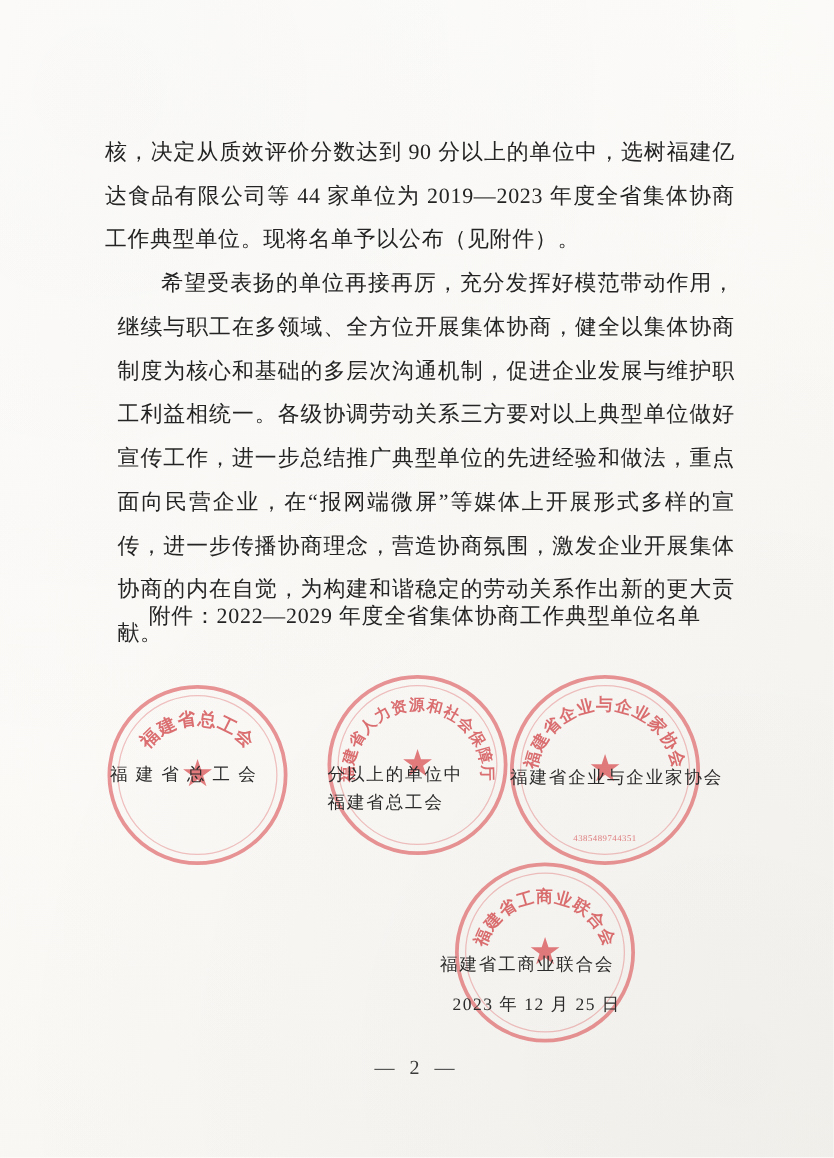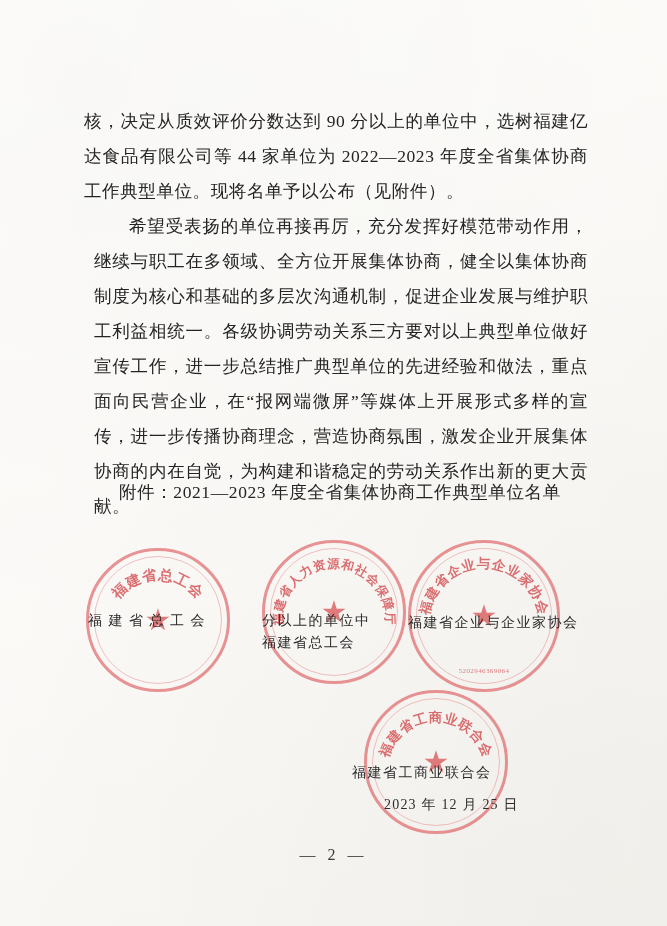--- a/index.html
+++ b/index.html
@@ -117,45 +117,45 @@
     font-size: 14px;
     line-height: 22px;
     letter-spacing: 1.5px;
     color: #2b2b2b;
     white-space: nowrap;
   }
   #label-federation { left: 88px;  top: 610px; }
   #label-hrss       { left: 262px; top: 610px; }
   #label-enterprise { left: 408px; top: 612px; }
   #label-commerce   { left: 352px; top: 762px; }
-  #label-date       { left: 384px; top: 794px; letter-spacing: 1.2px; }
+  #label-date       { left: 362px; top: 794px; letter-spacing: 1.2px; }
 
   .page-number {
     position: absolute;
     left: 0;
     right: 0;
     top: 846px;
     text-align: center;
     font-size: 16px;
     letter-spacing: 4px;
     color: #3a3a3a;
   }
 </style>
 </head>
 <body>
 
 <div class="page">
   <div class="paper-noise"></div>
 
   <div class="body-text">
-    <p class="para">核，决定从质效评价分数达到 90 分以上的单位中，选树福建亿达食品有限公司等 44 家单位为 2022—2023 年度全省集体协商工作典型单位。现将名单予以公布（见附件）。</p>
+    <p class="para">核，决定从质效评价分数达到 90 分以上的单位中，选树福建亿达食品有限公司等 44 家单位为 2019—2023 年度全省集体协商工作典型单位。现将名单予以公布（见附件）。</p>
     <p class="para indent">希望受表扬的单位再接再厉，充分发挥好模范带动作用，继续与职工在多领域、全方位开展集体协商，健全以集体协商制度为核心和基础的多层次沟通机制，促进企业发展与维护职工利益相统一。各级协调劳动关系三方要对以上典型单位做好宣传工作，进一步总结推广典型单位的先进经验和做法，重点面向民营企业，在“报网端微屏”等媒体上开展形式多样的宣传，进一步传播协商理念，营造协商氛围，激发企业开展集体协商的内在自觉，为构建和谐稳定的劳动关系作出新的更大贡献。</p>
   </div>
 
-  <div class="attachment-line">附件：2021—2023 年度全省集体协商工作典型单位名单</div>
+  <div class="attachment-line">附件：2022—2029 年度全省集体协商工作典型单位名单</div>
 
   <div class="seal" id="seal-federation">
     <div class="seal-inner-ring"></div>
     <div class="seal-arc">
       <svg viewBox="0 0 144 144">
         <defs>
           <path id="arcTop1" d="M 20,82 A 52,52 0 0 1 124,82"></path>
         </defs>
         <text font-size="15">
           <textPath href="#arcTop1" startOffset="50%" text-anchor="middle">福建省总工会</textPath>
@@ -186,21 +186,21 @@
       <svg viewBox="0 0 152 152">
         <defs>
           <path id="arcTop3" d="M 18,84 A 58,58 0 0 1 134,84"></path>
         </defs>
         <text font-size="14">
           <textPath href="#arcTop3" startOffset="50%" text-anchor="middle">福建省企业与企业家协会</textPath>
         </text>
       </svg>
     </div>
     <div class="seal-star">★</div>
-    <div class="seal-bottom-code">5202946369064</div>
+    <div class="seal-bottom-code">4385489744351</div>
   </div>
 
   <div class="seal" id="seal-commerce">
     <div class="seal-inner-ring"></div>
     <div class="seal-arc">
       <svg viewBox="0 0 144 144">
         <defs>
           <path id="arcTop4" d="M 20,82 A 52,52 0 0 1 124,82"></path>
         </defs>
         <text font-size="14">

